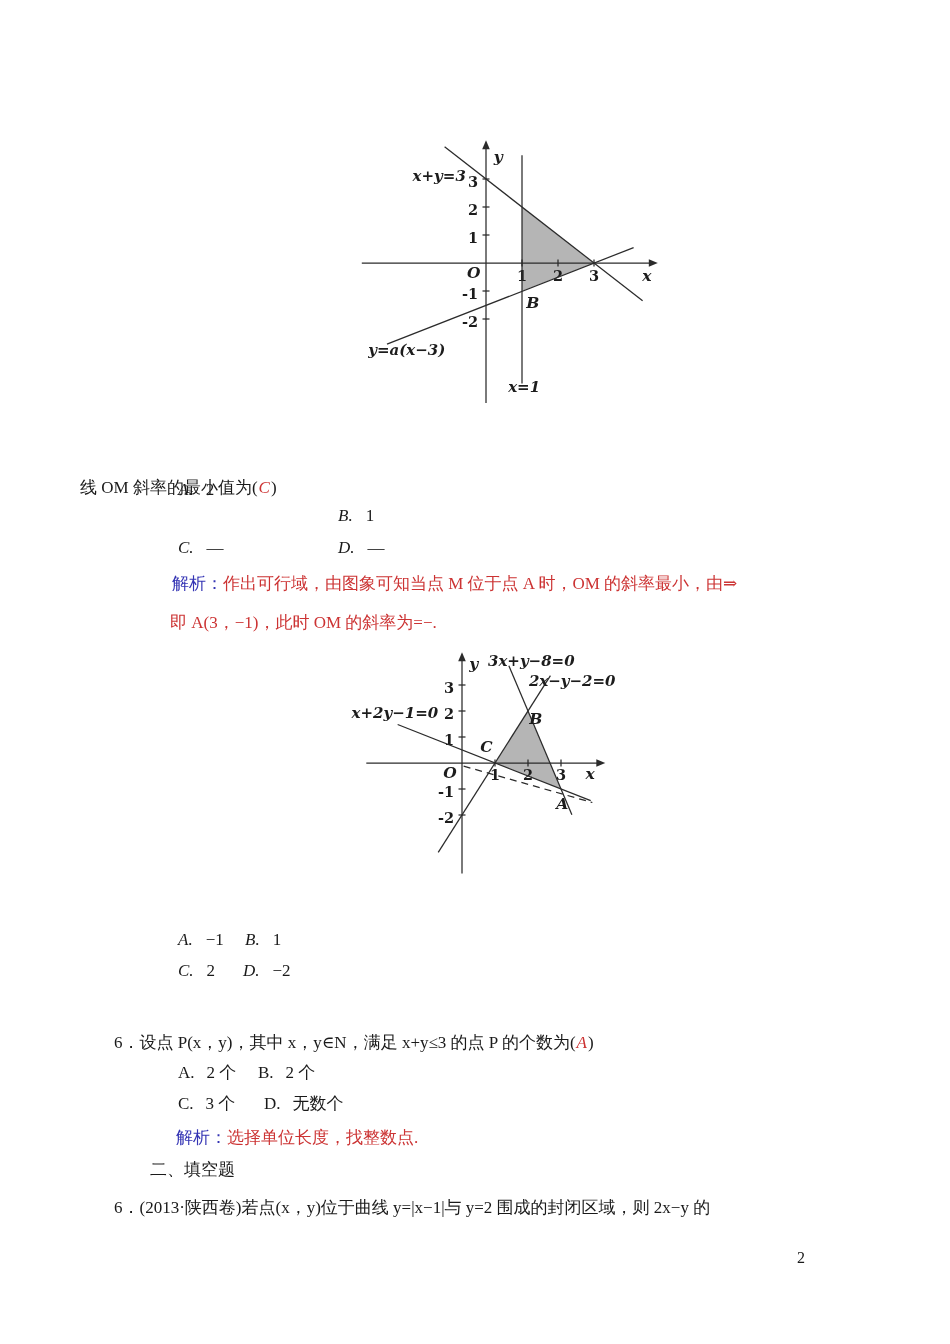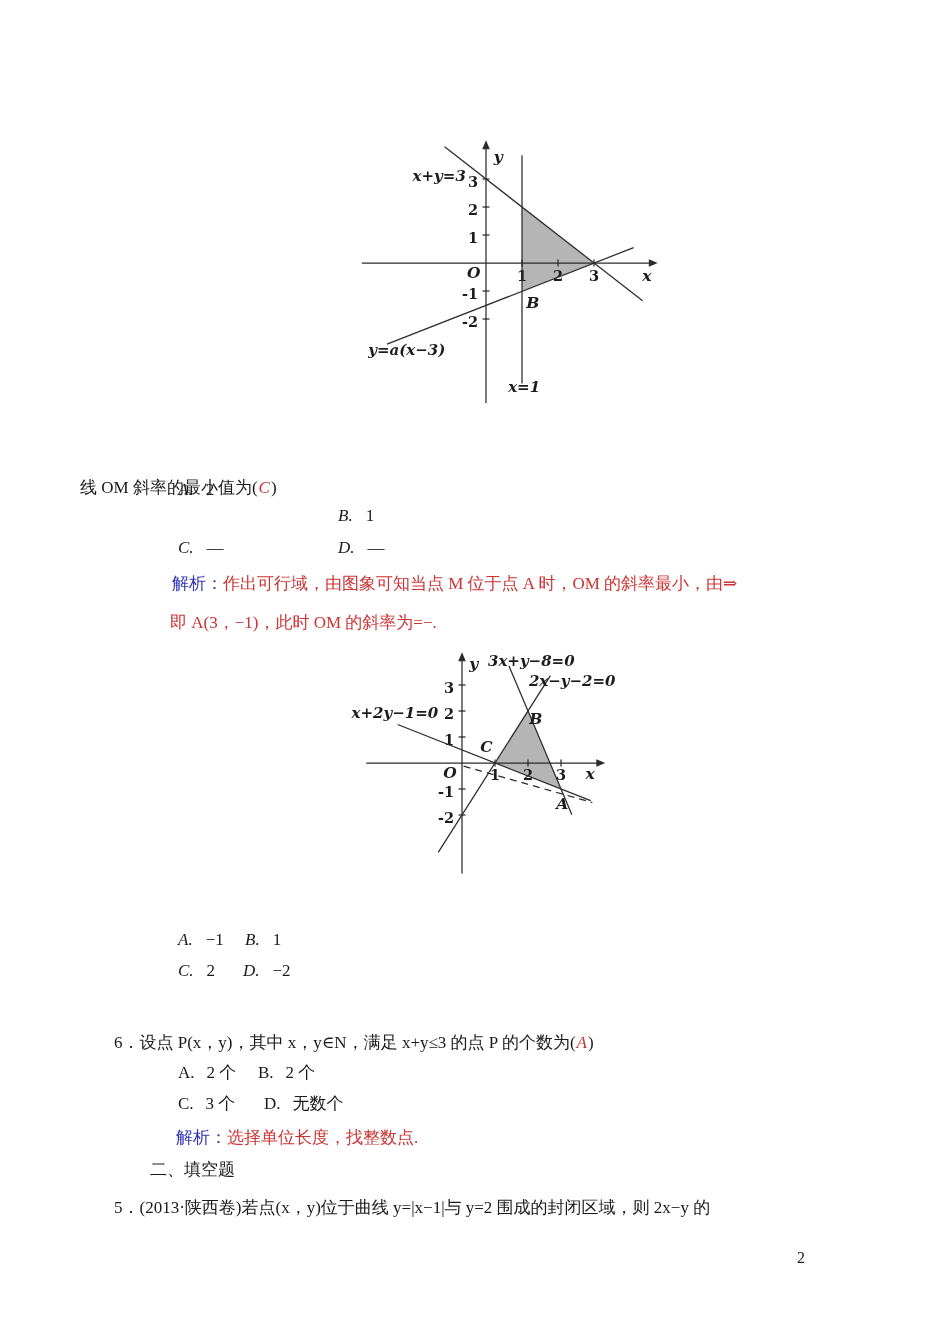--- a/index.html
+++ b/index.html
@@ -150,18 +150,18 @@
   </div>
   <div class="line" style="left:176px;top:1126px">
     <span class="jx-label">解析：</span><span class="jx-red">选择单位长度，找整数点.</span>
   </div>
 
   <div class="line" style="left:150px;top:1158px">
     <span>二、填空题</span>
   </div>
 
   <div class="line" style="left:114px;top:1196px">
-    <span>5．(2013·陕西卷)若点(x，y)位于曲线 y=|x−1|与 y=2 围成的封闭区域，则 2x−y 的</span>
+    <span>6．(2013·陕西卷)若点(x，y)位于曲线 y=|x−1|与 y=2 围成的封闭区域，则 2x−y 的</span>
   </div>
 
   <div class="line pagenum" style="left:797px;top:1246px">2</div>
 
 </div>
 
 </body></html>

